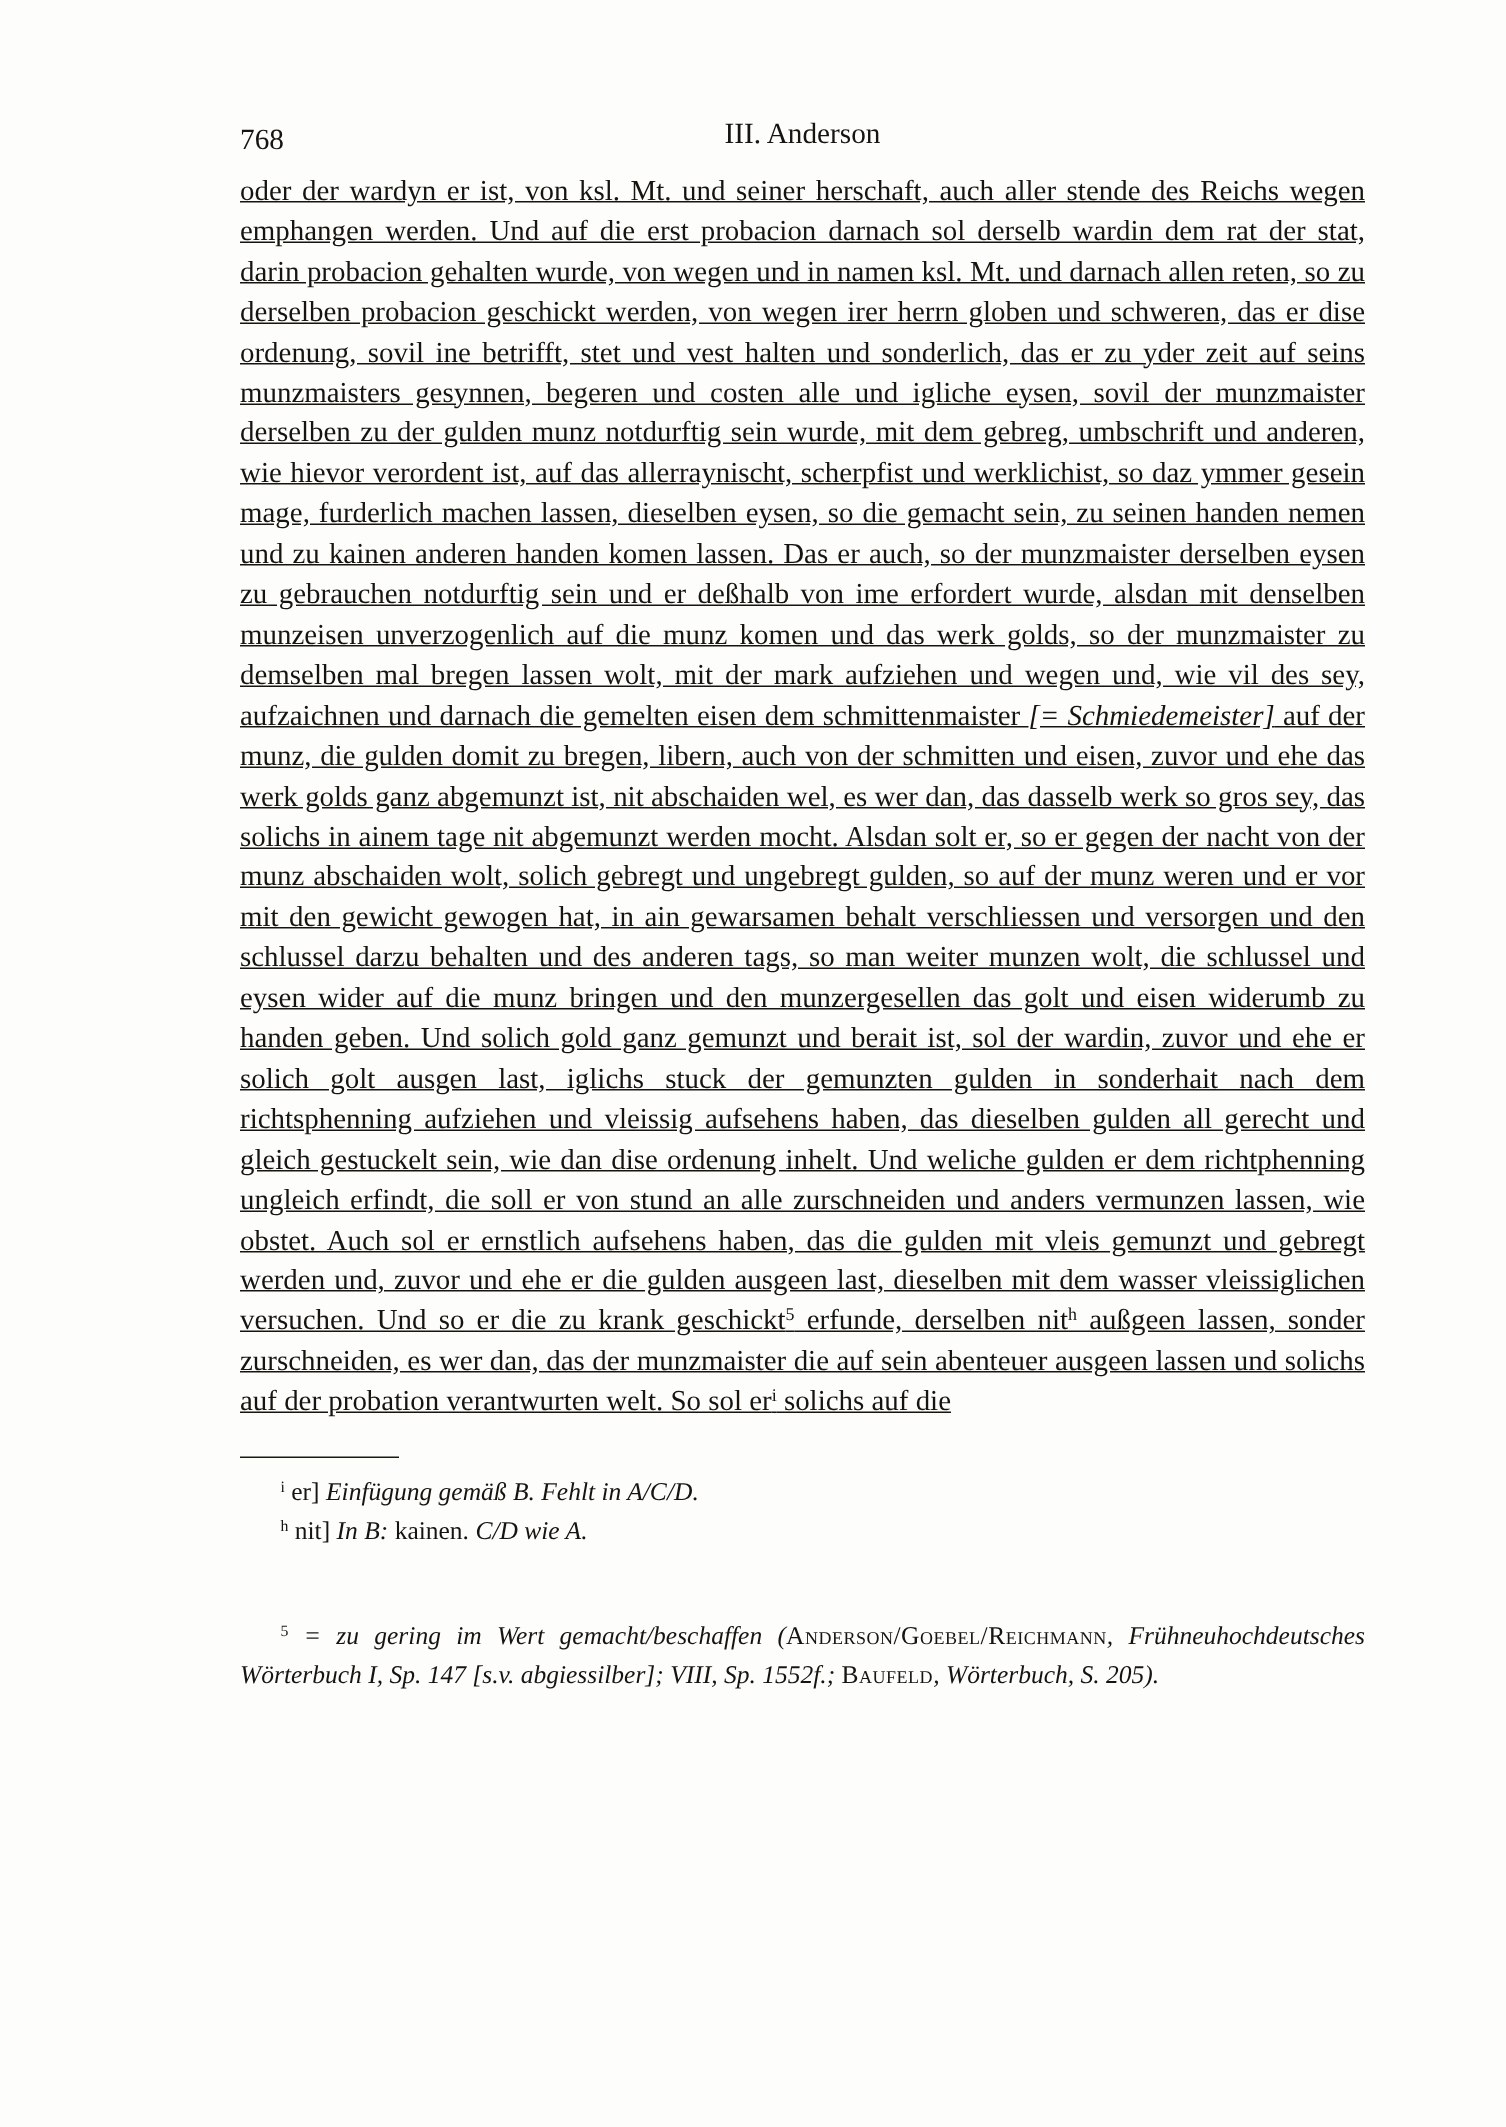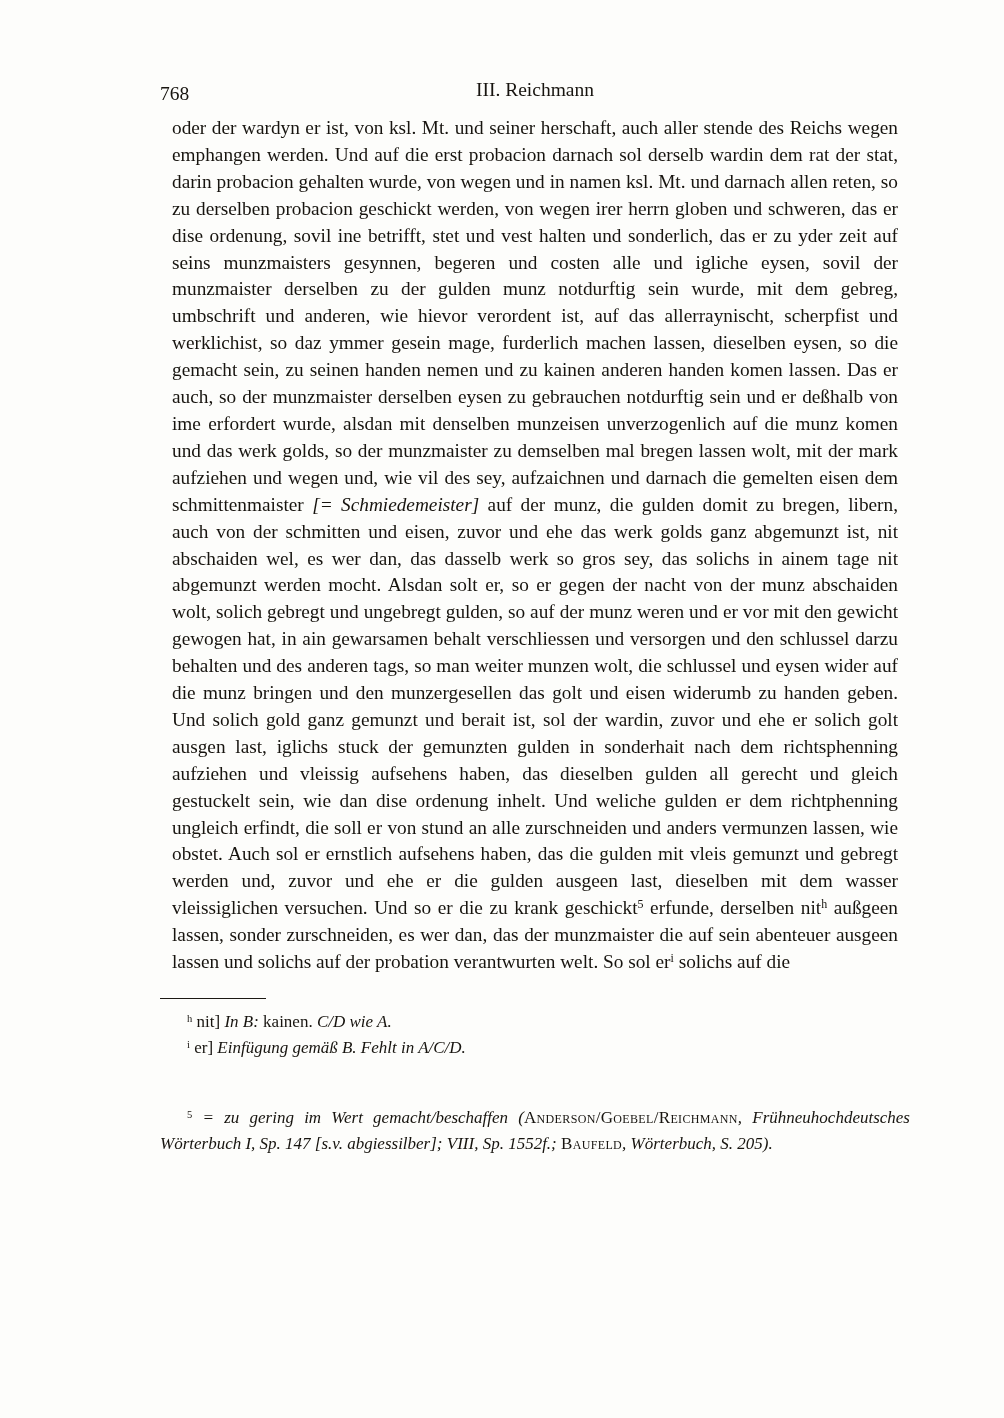--- a/index.html
+++ b/index.html
@@ -34,25 +34,26 @@
   .running-title {
     position: absolute;
     left: 0;
     right: 0;
     top: 0;
     text-align: center;
   }
 
   
   .body-text {
-    margin: 12px;
+    margin: 0;
     font-size: 19.3px;
     line-height: 26.9px;
     text-align: justify;
     hyphens: none;
+    text-decoration: underline;
   }
 
   
   .seg-normal { font-style: normal; }
   .seg-italic { font-style: italic; }
   .seg-sc { font-variant: small-caps; letter-spacing: 0.02em; }
   sup.seg-sup {
     font-size: 0.62em;
     line-height: 0;
     vertical-align: 0.5em;
@@ -83,28 +84,28 @@
     text-align: justify;
   }
 </style>
 </head>
 <body>
 
 <div class="page">
 
   <header class="page-header">
     <span class="page-number">768</span>
-    <span class="running-title">III. Reichmann</span>
+    <span class="running-title">III. Anderson</span>
   </header>
 
   <p class="body-text"><span class="seg seg-normal">oder der wardyn er ist, von ksl. Mt. und seiner herschaft, auch aller stende des Reichs wegen emphangen werden. Und auf die erst probacion darnach sol derselb wardin dem rat der stat, darin probacion gehalten wurde, von wegen und in namen ksl. Mt. und darnach allen reten, so zu derselben probacion geschickt werden, von wegen irer herrn globen und schweren, das er dise ordenung, sovil ine betrifft, stet und vest halten und sonderlich, das er zu yder zeit auf seins munzmaisters gesynnen, begeren und costen alle und igliche eysen, sovil der munzmaister derselben zu der gulden munz notdurftig sein wurde, mit dem gebreg, umbschrift und anderen, wie hievor verordent ist, auf das allerraynischt, scherpfist und werklichist, so daz ymmer gesein mage, furderlich machen lassen, dieselben eysen, so die gemacht sein, zu seinen handen nemen und zu kainen anderen handen komen lassen. Das er auch, so der munzmaister derselben eysen zu gebrauchen notdurftig sein und er deßhalb von ime erfordert wurde, alsdan mit denselben munzeisen unverzogenlich auf die munz komen und das werk golds, so der munzmaister zu demselben mal bregen lassen wolt, mit der mark aufziehen und wegen und, wie vil des sey, aufzaichnen und darnach die gemelten eisen dem schmittenmaister </span><span class="seg seg-italic">[= Schmiedemeister]</span><span class="seg seg-normal"> auf der munz, die gulden domit zu bregen, libern, auch von der schmitten und eisen, zuvor und ehe das werk golds ganz abgemunzt ist, nit abschaiden wel, es wer dan, das dasselb werk so gros sey, das solichs in ainem tage nit abgemunzt werden mocht. Alsdan solt er, so er gegen der nacht von der munz abschaiden wolt, solich gebregt und ungebregt gulden, so auf der munz weren und er vor mit den gewicht gewogen hat, in ain gewarsamen behalt verschliessen und versorgen und den schlussel darzu behalten und des anderen tags, so man weiter munzen wolt, die schlussel und eysen wider auf die munz bringen und den munzergesellen das golt und eisen widerumb zu handen geben. Und solich gold ganz gemunzt und berait ist, sol der wardin, zuvor und ehe er solich golt ausgen last, iglichs stuck der gemunzten gulden in sonderhait nach dem richtsphenning aufziehen und vleissig aufsehens haben, das dieselben gulden all gerecht und gleich gestuckelt sein, wie dan dise ordenung inhelt. Und weliche gulden er dem richtphenning ungleich erfindt, die soll er von stund an alle zurschneiden und anders vermunzen lassen, wie obstet. Auch sol er ernstlich aufsehens haben, das die gulden mit vleis gemunzt und gebregt werden und, zuvor und ehe er die gulden ausgeen last, dieselben mit dem wasser vleissiglichen versuchen. Und so er die zu krank geschickt</span><sup class="seg seg-sup">5</sup><span class="seg seg-normal"> erfunde, derselben nit</span><sup class="seg seg-sup">h</sup><span class="seg seg-normal"> außgeen lassen, sonder zurschneiden, es wer dan, das der munzmaister die auf sein abenteuer ausgeen lassen und solichs auf der probation verantwurten welt. So sol er</span><sup class="seg seg-sup">i</sup><span class="seg seg-normal"> solichs auf die</span></p>
 
   <div class="apparatus">
     <div class="apparatus-rule"></div>
+    <p class="apparatus-note"><sup class="seg seg-sup">i</sup><span class="seg seg-normal"> er] </span><span class="seg seg-italic">Einfügung gemäß B. Fehlt in A/C/D.</span></p>
     <p class="apparatus-note"><sup class="seg seg-sup">h</sup><span class="seg seg-normal"> nit] </span><span class="seg seg-italic">In B: </span><span class="seg seg-normal">kainen. </span><span class="seg seg-italic">C/D wie A.</span></p>
-    <p class="apparatus-note"><sup class="seg seg-sup">i</sup><span class="seg seg-normal"> er] </span><span class="seg seg-italic">Einfügung gemäß B. Fehlt in A/C/D.</span></p>
   </div>
 
   <div class="footnotes">
     <p class="footnote"><sup class="seg seg-sup">5</sup><span class="seg seg-italic"> = zu gering im Wert gemacht/beschaffen (</span><span class="seg seg-sc">Anderson/Goebel/Reichmann</span><span class="seg seg-italic">, Frühneuhochdeutsches Wörterbuch I, Sp. 147 [s.v. abgiessilber]; VIII, Sp. 1552f.; </span><span class="seg seg-sc">Baufeld</span><span class="seg seg-italic">, Wörterbuch, S. 205).</span></p>
   </div>
 
 </div>
 
 </body></html>

